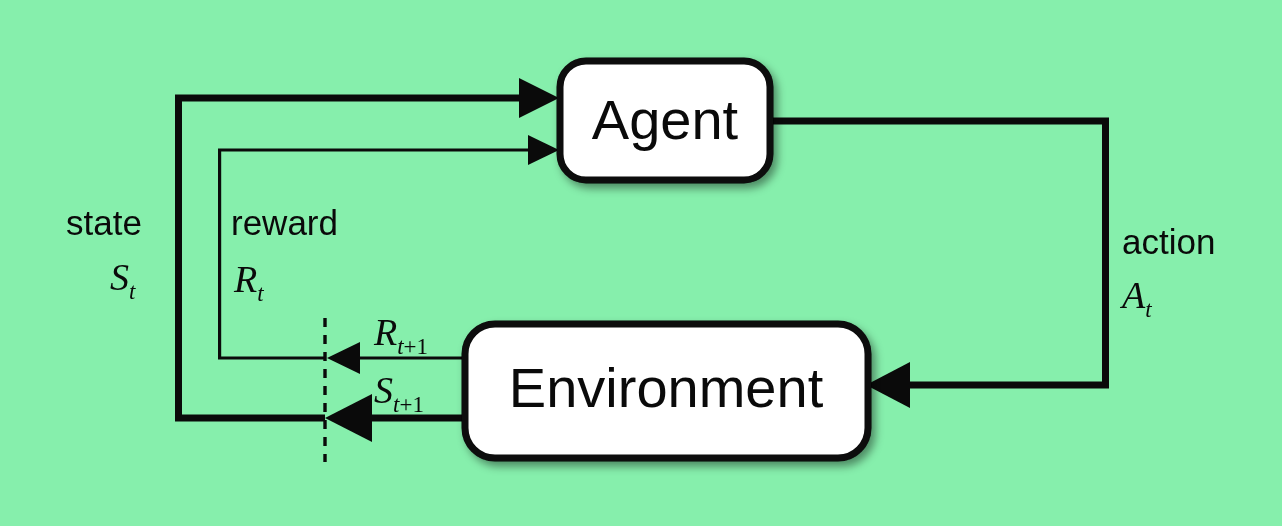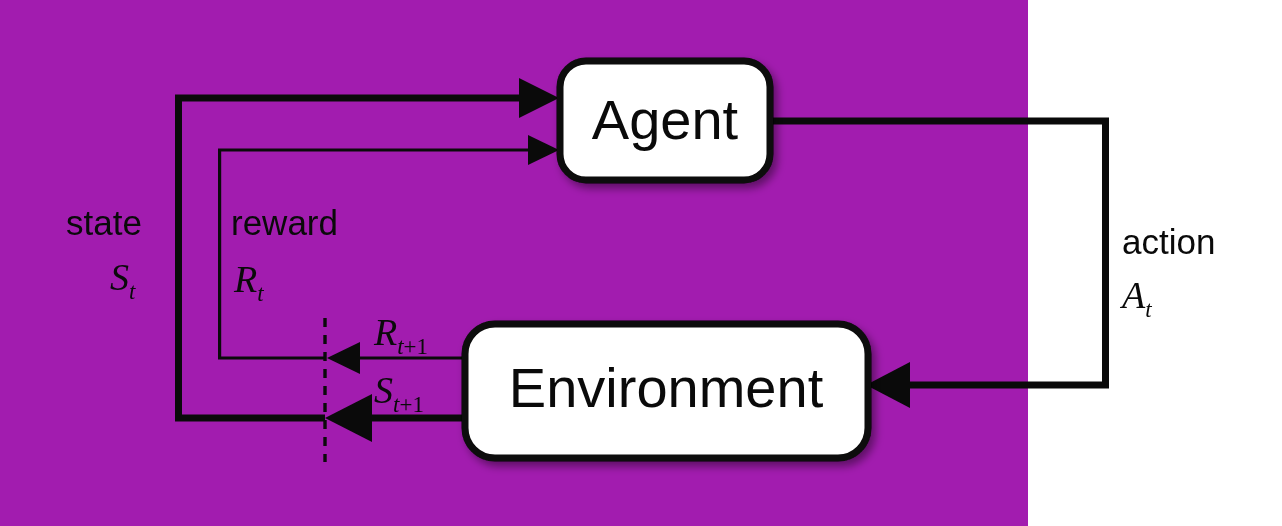--- a/index.html
+++ b/index.html
@@ -9,23 +9,23 @@
     background: #ffffff;
   }
   body {
     width: 1282px;
     height: 526px;
     font-family: "Liberation Sans", sans-serif;
     overflow: hidden;
   }
   #diagram-root {
     position: relative;
-    width: 1028px;
+    width: 1282px;
     height: 526px;
-    background: #a21caf;
+    background: #86efac;
     text-decoration: underline;
   }
   svg#rl-diagram {
     display: block;
     width: 1282px;
     height: 526px;
   }
   .box-fill     { fill: #ffffff; }
   .box-stroke   { stroke: #0a0a0a; }
   .edge-thick   { stroke: #0a0a0a; stroke-width: 7; fill: none; stroke-linecap: butt; stroke-linejoin: miter; }

